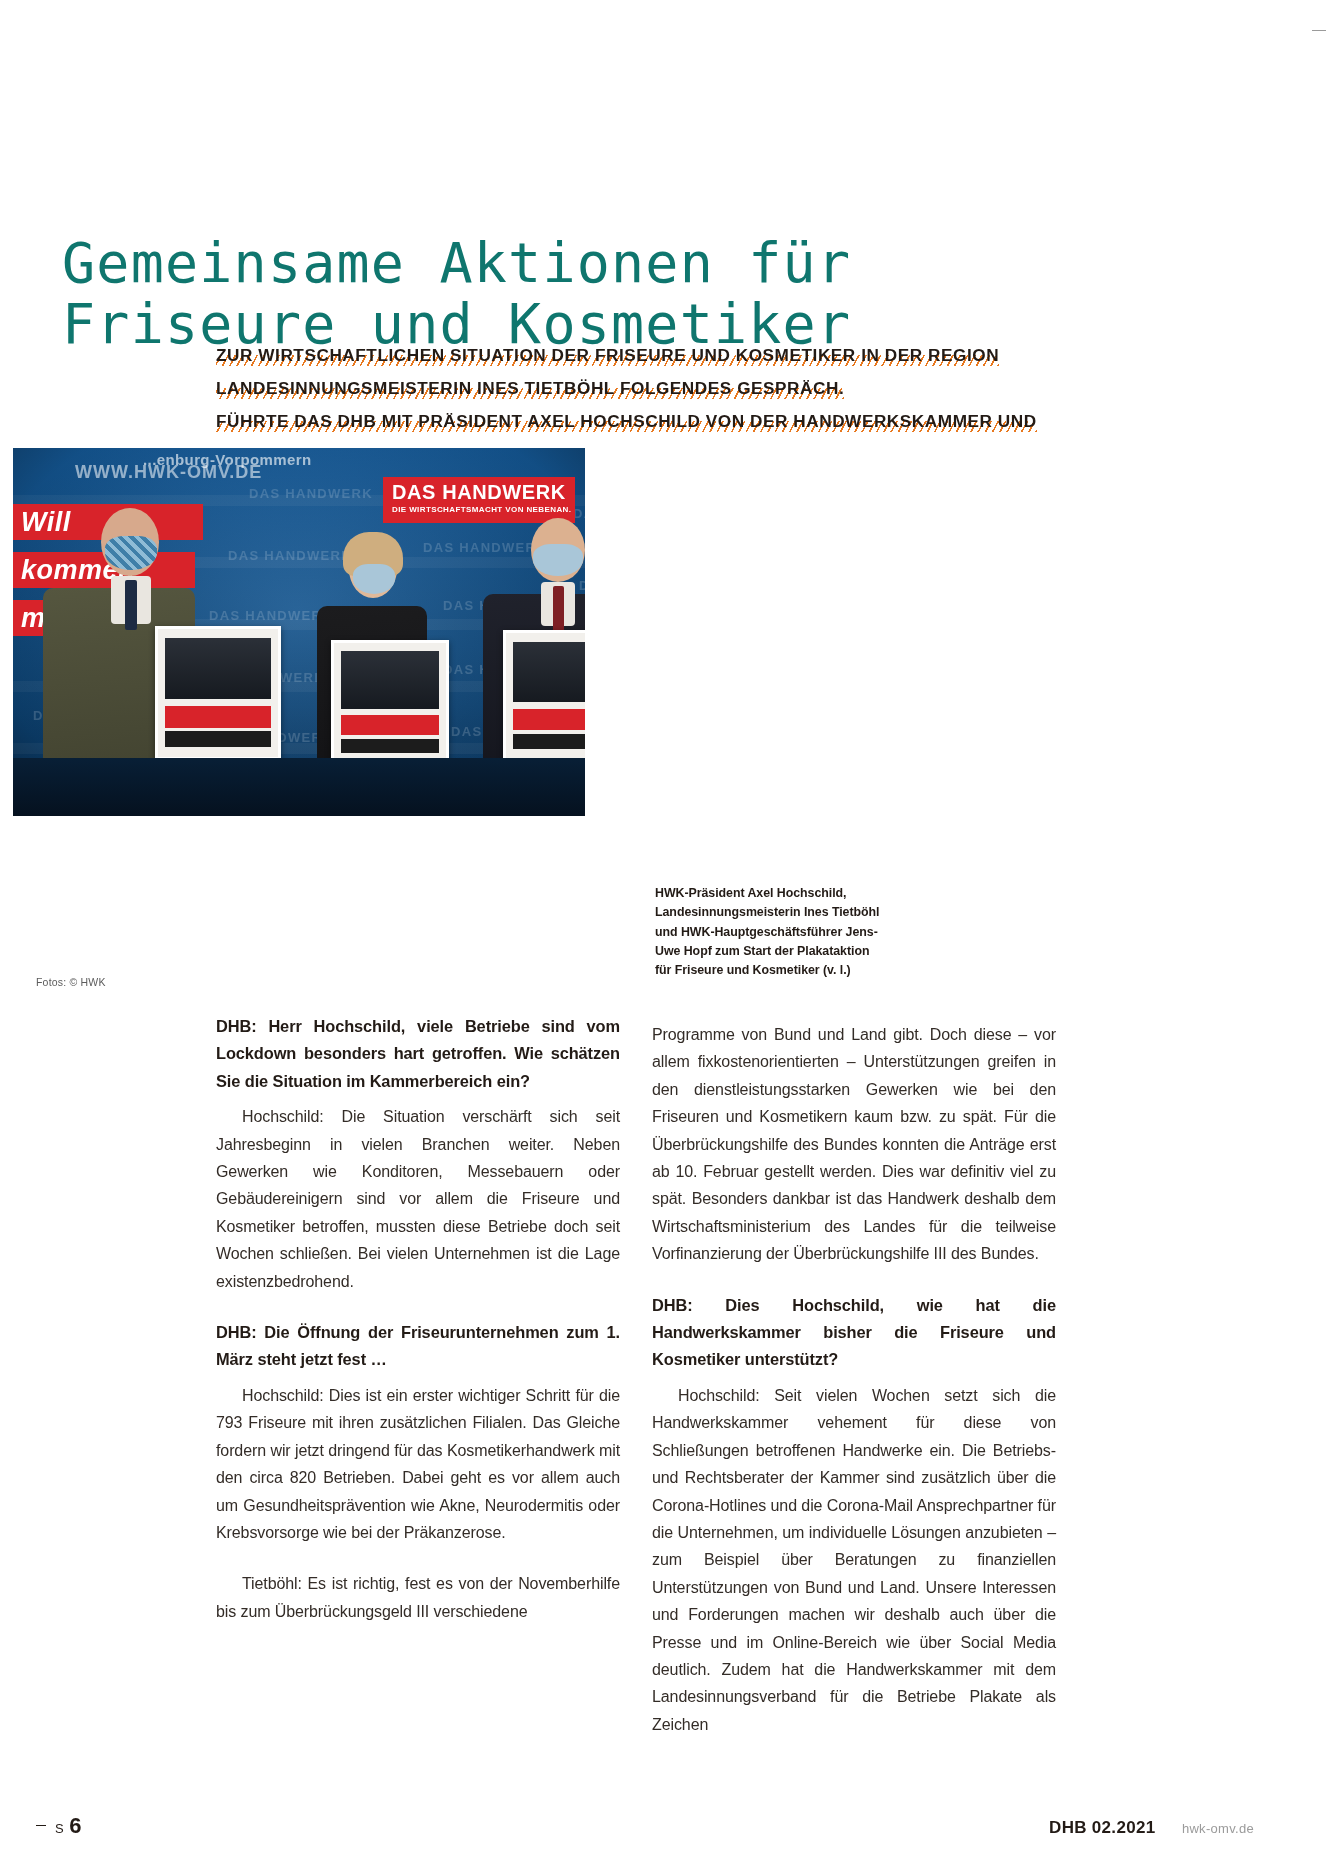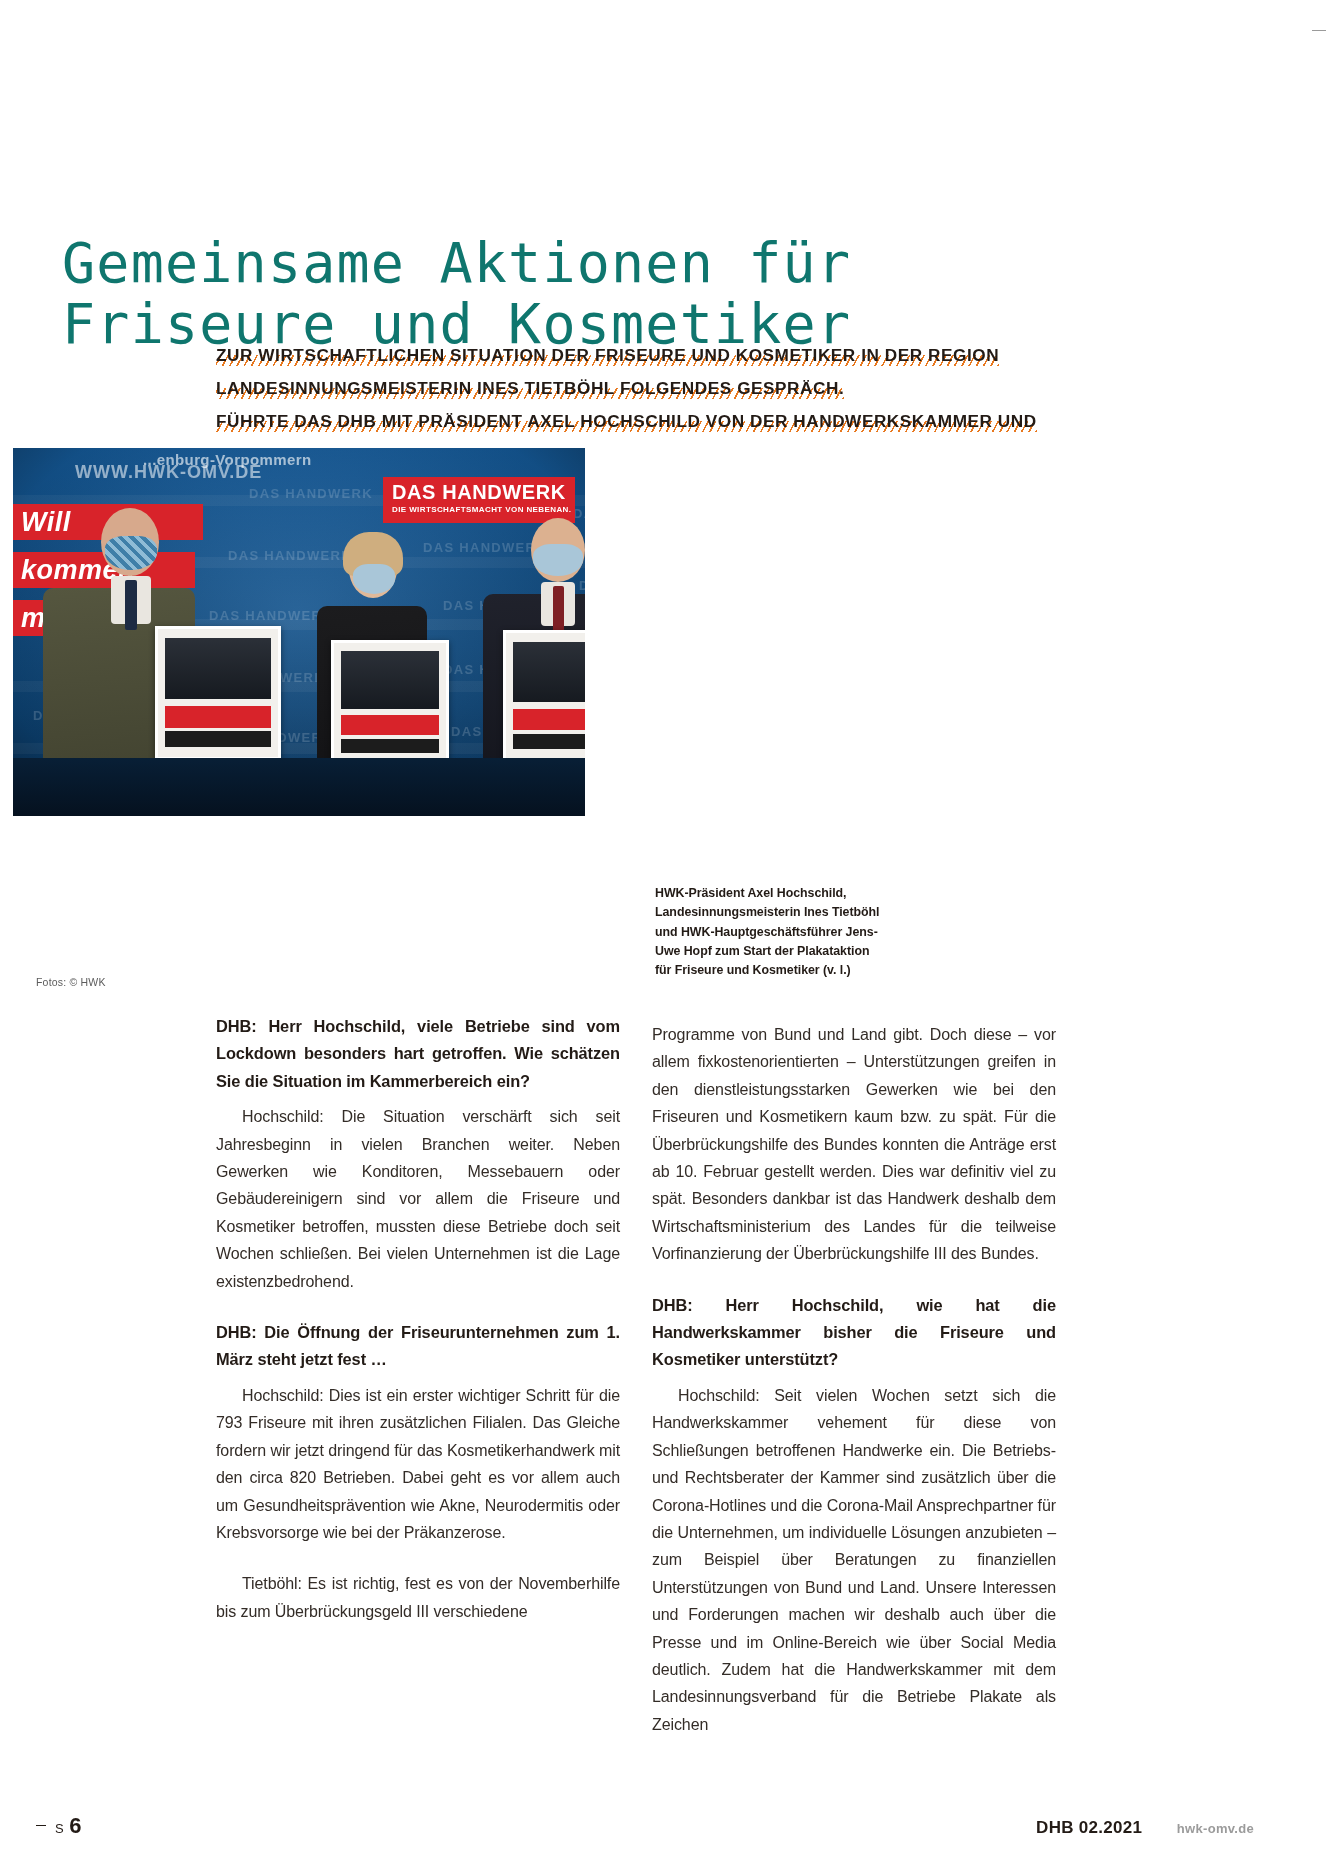--- a/index.html
+++ b/index.html
@@ -300,24 +300,24 @@
     font-family: "Liberation Sans", sans-serif;
   }
   .footer-issue {
     font-size: 17px;
     font-weight: 700;
     letter-spacing: 0.3px;
     color: #231b16;
   }
   .footer-url {
     font-size: 13px;
-    font-weight: 700;
+    font-weight: 400;
     letter-spacing: 0.3px;
     color: #9b9b9b;
-    margin-left: 30px;
+    margin-left: 22px;
   }
   .tick-left {
     position: absolute;
     left: 36px;
     top: 1825px;
     width: 10px;
     height: 1px;
     background: #231b16;
   }
 </style>
@@ -427,21 +427,21 @@
   <div class="col col-left">
     <p class="q">DHB: Herr Hochschild, viele Betriebe sind vom Lockdown besonders hart getroffen. Wie schätzen Sie die Situation im Kammerbereich ein?</p>
     <p class="a">Hochschild: Die Situation verschärft sich seit Jahresbeginn in vielen Branchen weiter. Neben Gewerken wie Konditoren, Messebauern oder Gebäudereinigern sind vor allem die Friseure und Kosmetiker betroffen, mussten diese Betriebe doch seit Wochen schließen. Bei vielen Unternehmen ist die Lage existenzbedrohend.</p>
     <p class="q">DHB: Die Öffnung der Friseurunternehmen zum 1. März steht jetzt fest …</p>
     <p class="a">Hochschild: Dies ist ein erster wichtiger Schritt für die 793 Friseure mit ihren zusätzlichen Filialen. Das Gleiche fordern wir jetzt dringend für das Kosmetikerhandwerk mit den circa 820 Betrieben. Dabei geht es vor allem auch um Gesundheitsprävention wie Akne, Neurodermitis oder Krebsvorsorge wie bei der Präkanzerose.</p>
     <p class="a">Tietböhl: Es ist richtig, fest es von der Novemberhilfe bis zum Überbrückungsgeld III verschiedene</p>
   </div>
 
   <div class="col col-right">
     <p class="a cont">Programme von Bund und Land gibt. Doch diese – vor allem fixkostenorientierten – Unterstützungen greifen in den dienstleistungsstarken Gewerken wie bei den Friseuren und Kosmetikern kaum bzw. zu spät. Für die Überbrückungshilfe des Bundes konnten die Anträge erst ab 10. Februar gestellt werden. Dies war definitiv viel zu spät. Besonders dankbar ist das Handwerk deshalb dem Wirtschaftsministerium des Landes für die teilweise Vorfinanzierung der Überbrückungshilfe III des Bundes.</p>
-    <p class="q">DHB: Herr Hochschild, wie hat die Handwerkskammer bisher die Friseure und Kosmetiker unterstützt?</p>
+    <p class="q">DHB: Dies Hochschild, wie hat die Handwerkskammer bisher die Friseure und Kosmetiker unterstützt?</p>
     <p class="a">Hochschild: Seit vielen Wochen setzt sich die Handwerkskammer vehement für diese von Schließungen betroffenen Handwerke ein. Die Betriebs- und Rechtsberater der Kammer sind zusätzlich über die Corona-Hotlines und die Corona-Mail Ansprechpartner für die Unternehmen, um individuelle Lösungen anzubieten – zum Beispiel über Beratungen zu finanziellen Unterstützungen von Bund und Land. Unsere Interessen und Forderungen machen wir deshalb auch über die Presse und im Online-Bereich wie über Social Media deutlich. Zudem hat die Handwerkskammer mit dem Landesinnungsverband für die Betriebe Plakate als Zeichen</p>
   </div>
 
   <div class="tick-left"></div>
   <div class="folio">
     <span class="s">S</span><span class="num">6</span>
   </div>
   <div class="footer-right">
     <span class="footer-issue">DHB 02.2021</span>
     <span class="footer-url">hwk-omv.de</span>

